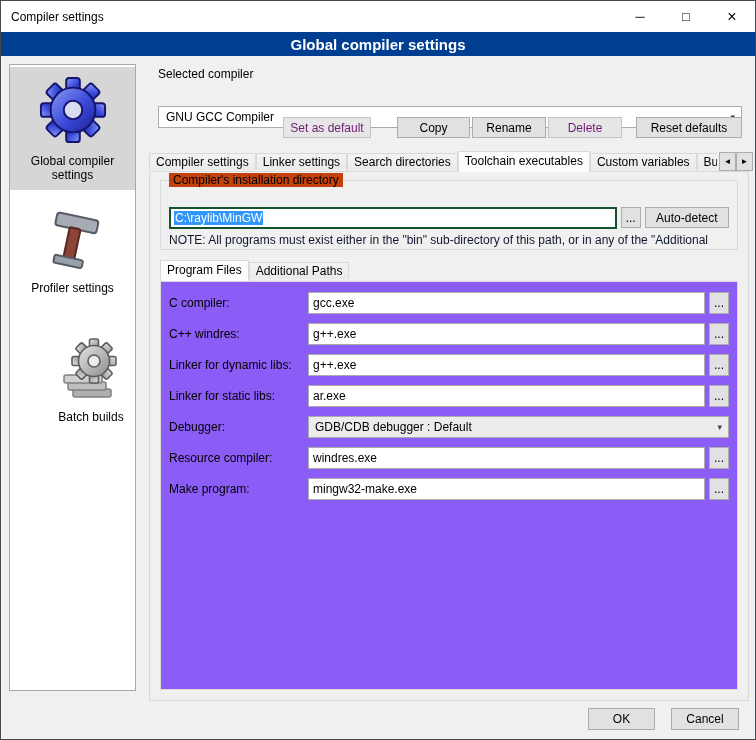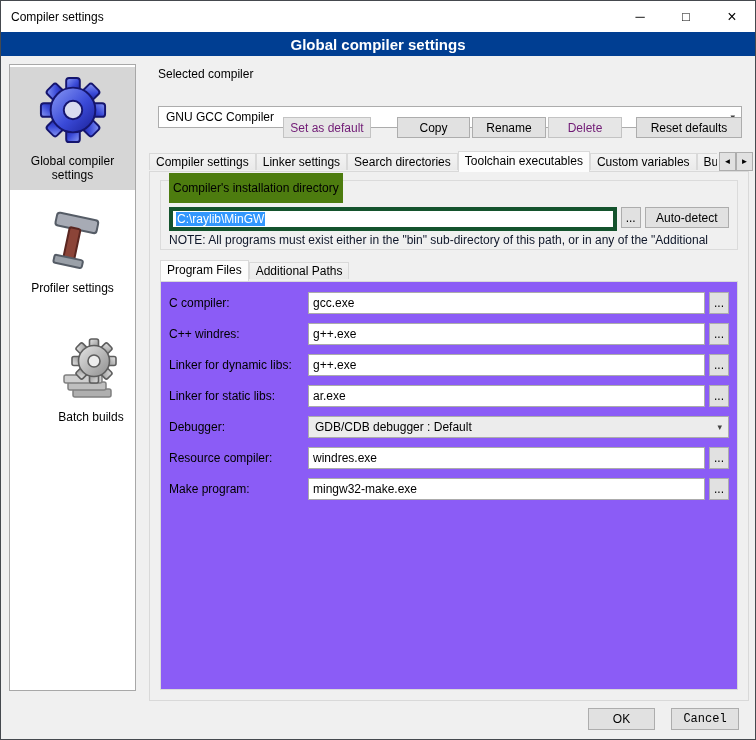--- a/index.html
+++ b/index.html
@@ -47,43 +47,43 @@
               align-items:flex-end; overflow:hidden; z-index:3; }
   .tab { height:17px; line-height:16px; margin-bottom:2px; padding:0 6px; white-space:nowrap;
          background:linear-gradient(#F3F3F3,#EAEAEA); border:1px solid #D9D9D9; border-bottom:none; }
   .tab.active { height:21px; line-height:19px; margin-bottom:0; background:#FCFCFC; z-index:4; }
   .tab-scrollers { position:absolute; top:151px; right:2px; display:flex; z-index:3; }
   .scroll-btn { width:17px; height:19px; padding:0; font-size:8px; display:flex; align-items:center; justify-content:center; }
   .tabpanel { position:absolute; left:148px; top:170px; width:600px; height:530px;
               background:#F0F0F0; border:1px solid #D9D9D9; z-index:1; }
   
   .groupbox { position:absolute; left:10px; top:8px; right:10px; height:70px; border:1px solid #DBDBDB; }
-  .groupbox .legend { position:absolute; top:-8px; left:8px; background:#4d7c0f; padding:8px 4px; }
+  .groupbox .legend { position:absolute; top:-8px; left:8px; background:#c2410c; padding:0 4px; }
   .install-row { position:absolute; left:8px; right:8px; top:26px; height:22px; display:flex; }
-  .install-input { width:451px; height:22px; border:4px solid #14532d; background:#FFF;
+  .install-input { width:451px; height:22px; border:2px solid #14532d; background:#FFF;
                    display:flex; align-items:center; padding:8px 3px; margin-right:4px; overflow:hidden; white-space:nowrap; }
   .sel-text { background:#3297FD; color:#FFF; padding:0 1px; }
   .b-dots { width:20px; }
   .b-autodetect { width:85px; margin-left:4px; }
   .note { position:absolute; left:8px; top:52px; right:-20px; color:#0f172a; white-space:nowrap; overflow:hidden; }
   
   .subtabs { position:absolute; left:10px; top:87px; height:22px; display:flex; align-items:flex-end; z-index:3; }
   .subpanel { position:absolute; left:10px; top:109px; right:10px; bottom:10px; border:1px solid #D9D9D9; background:#8b5cf6; }
   .frm-row { display:flex; align-items:center; height:22px; margin:0 8px 9px 8px; }
   .frm-row.first { margin-top:10px; }
   .frm-label { width:139px; flex:none; }
   .frm-input { flex:1; height:22px; border:1px solid #ABABAB; background:#FFF; padding:0 4px;
                font-family:inherit; font-size:12px; }
   .frm-dots { width:20px; height:22px; margin-left:4px; flex:none; }
   .frm-combo { flex:1; height:22px; background:#ECECEC; border:1px solid #ACACAC; display:flex;
                align-items:center; padding:0 20px 0 6px; position:relative; white-space:nowrap; overflow:hidden; }
   .frm-combo .arrow { position:absolute; right:6px; top:50%; transform:translateY(-50%); font-size:9px; color:#444; }
   
   .b-ok { position:absolute; right:100px; bottom:9px; width:67px; height:22px; }
-  .b-cancel { position:absolute; right:16px; bottom:9px; width:68px; height:22px;font-family:Liberation Mono, monospace; }
+  .b-cancel { position:absolute; right:16px; bottom:9px; width:68px; height:22px; }
 </style>
 </head>
 <body>
 
 <div class="window">
 
   <div class="titlebar">
     <span class="titlebar-title">Compiler settings</span>
     <div class="win-controls">
       <button class="win-btn">

